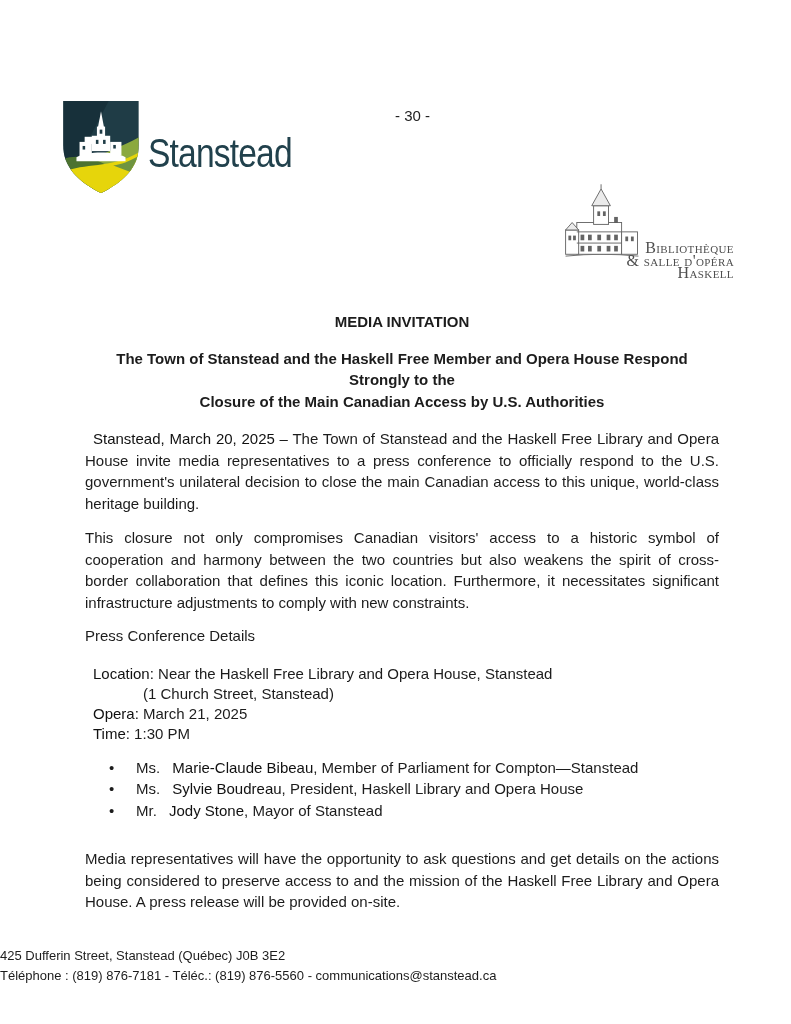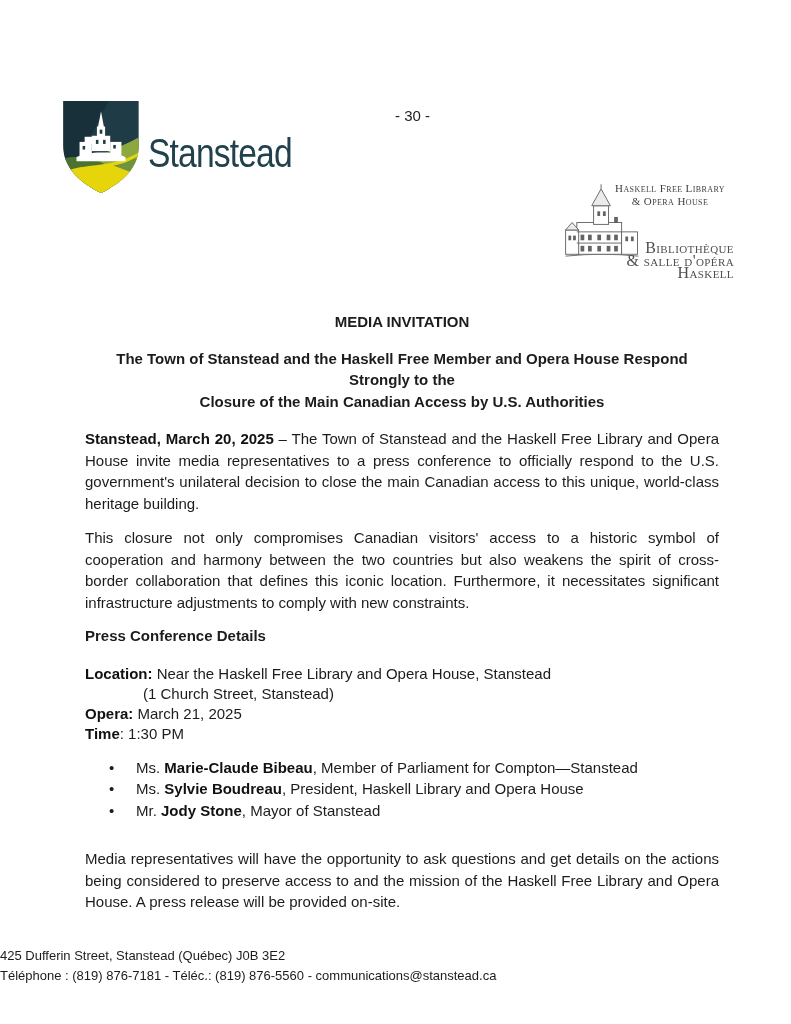--- a/index.html
+++ b/index.html
@@ -34,29 +34,29 @@
     position:absolute; left:56px; top:44px; width:118px; text-align:right;
     font-family:"Liberation Serif", serif; font-variant:small-caps;
     font-size:16px; line-height:12.5px; letter-spacing:.4px; color:#4f4f4f;margin-top:20px;
   }
   
   .content { position:absolute; left:85px; top:311px; width:634px; font-size:15px; }
   .kicker { text-align:center; font-weight:bold; margin-bottom:15px; line-height:21.5px; }
   .doc-title { text-align:center; font-weight:bold; line-height:21.5px; margin-bottom:16px; }
   .para { text-align:justify; line-height:21.5px; margin-bottom:13px; }
   .para.p2 { margin-bottom:12px; }
-  .section-heading { font-weight:bold; line-height:21.5px; margin-bottom:17px; }
+  .section-heading { font-weight:normal; line-height:21.5px; margin-bottom:17px; }
   .details { line-height:20px; margin-bottom:13px; }
   .details .indent { padding-left:58px; }
   .participants-heading { line-height:21.5px; margin-bottom:17px; }
   ul.participants { list-style:none; padding-left:51px; margin-bottom:27px; }
   ul.participants li { position:relative; line-height:21.5px; }
   ul.participants li::before { content:"\2022"; position:absolute; left:-27px; }
   .closing { text-align:justify; line-height:21.5px; }
-  b { font-weight:bold; color:#111; }
+  b { font-weight:normal; color:#111;margin-left:8px; }
   
   .footer {
     position:absolute; left:0; right:0; top:946px;
     font-size:13px; line-height:19.5px; color:#1c1c1c;
   }
 </style>
 </head>
 <body>
 
 <div class="page">
@@ -131,24 +131,20 @@
         <rect x="58" y="67" width="4" height="6"></rect>
         <rect x="40" y="30" width="3" height="5"></rect>
         <rect x="46" y="30" width="3" height="5"></rect>
         <rect x="9" y="56" width="3" height="5"></rect>
         <rect x="14" y="56" width="3" height="5"></rect>
         <rect x="70" y="57" width="3" height="5"></rect>
         <rect x="76" y="57" width="3" height="5"></rect>
         <rect x="58" y="36" width="4" height="6"></rect>
       </g>
     </svg>
-    <div class="hl-en">
-      <div>Haskell Free Library</div>
-      <div>&amp; Opera House</div>
-    </div>
     <div class="hl-fr">
       <div>Bibliothèque</div>
       <div>&amp; salle d'opéra</div>
       <div>Haskell</div>
     </div>
   </div>
 
   <div class="content">
 
     <div class="kicker">MEDIA INVITATION</div>

